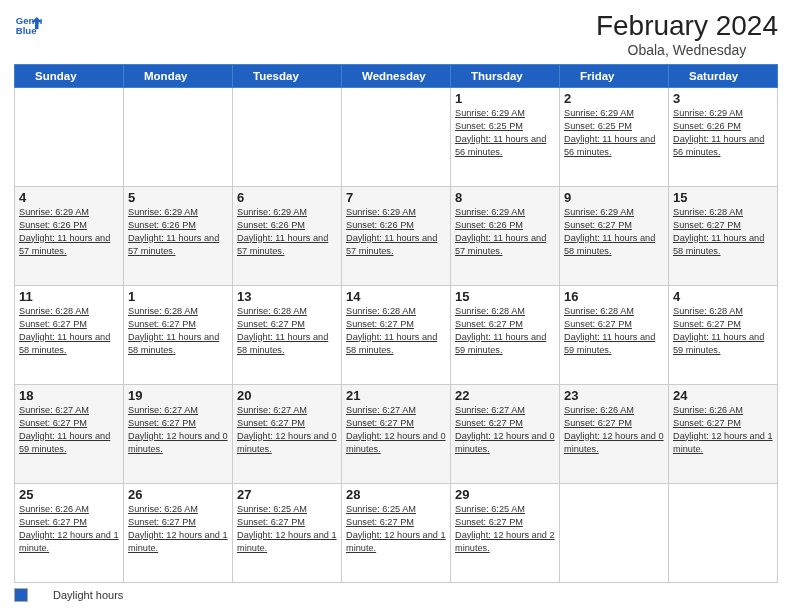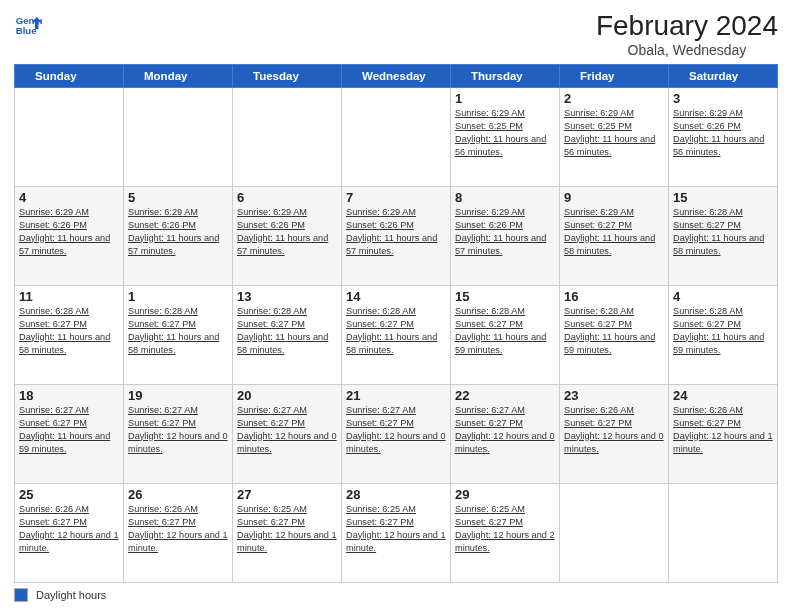--- a/index.html
+++ b/index.html
@@ -84,21 +84,21 @@
       line-height: 1.4;
       color: #333;
       text-decoration: underline;
     }
     .empty-cell {
       background: #fff !important;
     }
     .footer {
       display: flex;
       align-items: center;
-      gap: 8px;
+      gap: 25px;
       margin-top: 5px;
       font-size: 11px;
       color: #333;
     }
     .legend-box {
       width: 14px;
       height: 14px;
       background: #2060c0;
       border: 1px solid #aaa;
     }

